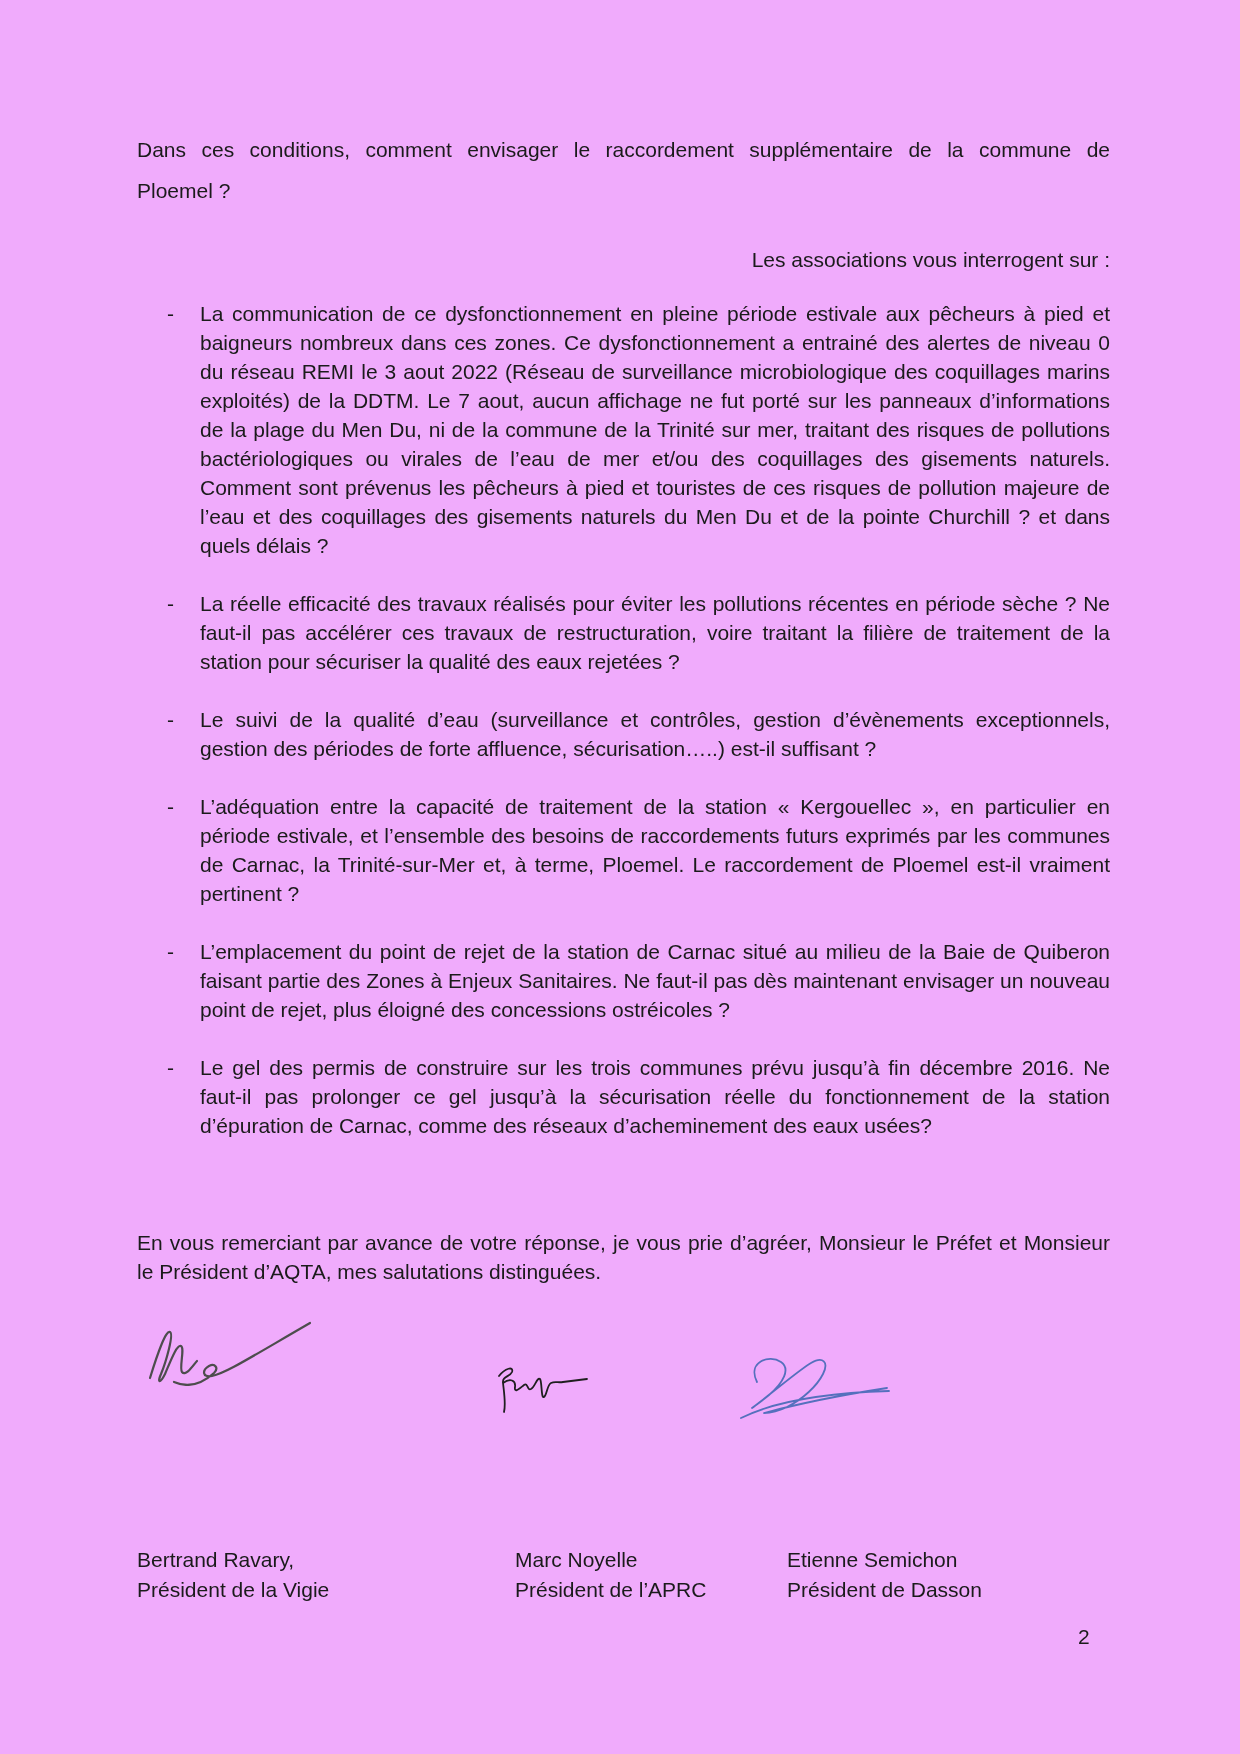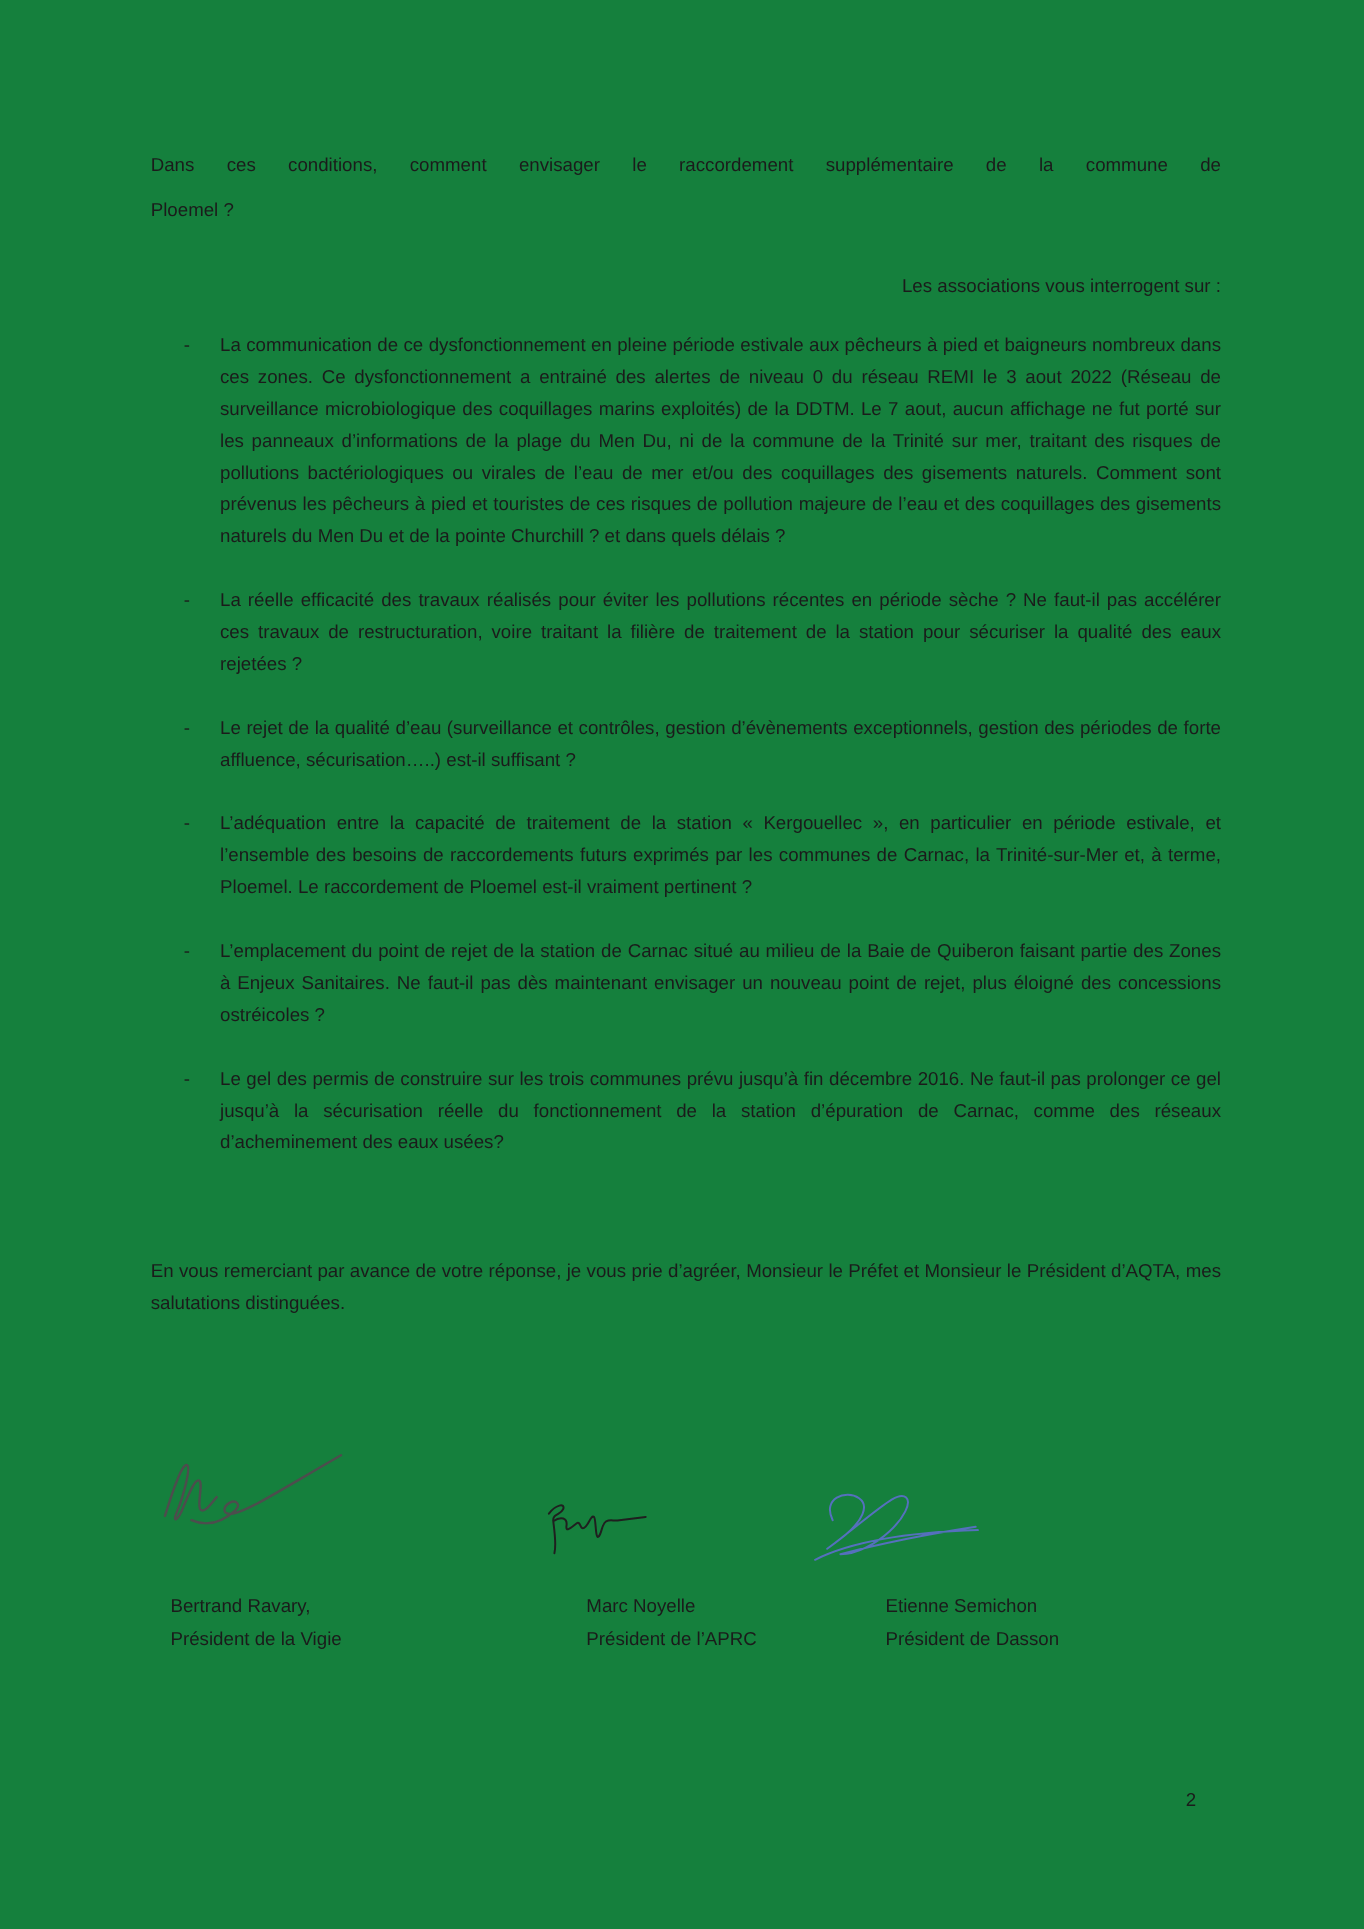--- a/index.html
+++ b/index.html
@@ -1,23 +1,23 @@
 <!DOCTYPE html>
 <html lang="fr"><head>
 <meta charset="utf-8">
 <title>Lettre – page 2</title>
 <style>
   html, body { margin: 0; padding: 0; background: #ffffff; }
   .page {
     position: relative;
     width: 1240px;
     height: 1754px;
-    background: #15803d;
+    background: #f0abfc;
     font-family: "Liberation Sans", "DejaVu Sans", sans-serif;
-    font-size: 17px;
+    font-size: 21px;
     line-height: 29px;
     color: #1b1b1b;
     overflow: hidden;
   }
   .content {
     position: absolute;
     left: 137px;
     top: 135px;
     width: 973px;
     text-align: justify;
@@ -27,21 +27,21 @@
   .intro-line2 { display: block; text-align: left; margin-top: 12px; }
   .heading { margin-top: 40px !important; text-align: right; }
   .bullets { margin-top: 25px; }
   .bullet { display: flex; align-items: flex-start; margin-left: 30px; }
   .bullet + .bullet { margin-top: 29px; }
   .bullet .dash { flex: 0 0 33px; text-align: left; }
   .bullet .btext { flex: 1 1 auto; text-align: justify; margin: 0; }
   .closing { margin-top: 88px !important; text-align: justify; }
   .sig { position: absolute; }
   .sig svg { display: block; }
-  .sig-col { position: absolute; top: 1445px; line-height: 30px; margin-left: 18px; }
+  .sig-col { position: absolute; top: 1545px; line-height: 30px; }
   .sig-col .sig-name, .sig-col .sig-title { display: block; white-space: nowrap; }
   .page-number {
     position: absolute;
     left: 1078px;
     top: 1622px;
     width: 32px;
     text-align: left;
   }
 </style>
 </head>
@@ -65,21 +65,21 @@
         <p class="btext">La communication de ce dysfonctionnement en pleine période estivale aux pêcheurs à pied et baigneurs nombreux dans ces zones. Ce dysfonctionnement a entrainé des alertes de niveau 0 du réseau REMI le 3 aout 2022 (Réseau de surveillance microbiologique des coquillages marins exploités) de la DDTM. Le 7 aout, aucun affichage ne fut porté sur les panneaux d’informations de la plage du Men Du, ni de la commune de la Trinité sur mer, traitant des risques de pollutions bactériologiques ou virales de l’eau de mer et/ou des coquillages des gisements naturels. Comment sont prévenus les pêcheurs à pied et touristes de ces risques de pollution majeure de l’eau et des coquillages des gisements naturels du Men Du et de la pointe Churchill ? et dans quels délais ?</p>
       </div>
 
       <div class="bullet">
         <span class="dash">-</span>
         <p class="btext">La réelle efficacité des travaux réalisés pour éviter les pollutions récentes en période sèche ? Ne faut-il pas accélérer ces travaux de restructuration, voire traitant la filière de traitement de la station pour sécuriser la qualité des eaux rejetées ?</p>
       </div>
 
       <div class="bullet">
         <span class="dash">-</span>
-        <p class="btext">Le rejet de la qualité d’eau (surveillance et contrôles, gestion d’évènements exceptionnels, gestion des périodes de forte affluence, sécurisation…..) est-il suffisant ?</p>
+        <p class="btext">Le suivi de la qualité d’eau (surveillance et contrôles, gestion d’évènements exceptionnels, gestion des périodes de forte affluence, sécurisation…..) est-il suffisant ?</p>
       </div>
 
       <div class="bullet">
         <span class="dash">-</span>
         <p class="btext">L’adéquation entre la capacité de traitement de la station « Kergouellec », en particulier en période estivale, et l’ensemble des besoins de raccordements futurs exprimés par les communes de Carnac, la Trinité-sur-Mer et, à terme, Ploemel. Le raccordement de Ploemel est-il vraiment pertinent ?</p>
       </div>
 
       <div class="bullet">
         <span class="dash">-</span>
         <p class="btext">L’emplacement du point de rejet de la station de Carnac situé au milieu de la Baie de Quiberon faisant partie des Zones à Enjeux Sanitaires. Ne faut-il pas dès maintenant envisager un nouveau point de rejet, plus éloigné des concessions ostréicoles ?</p>

